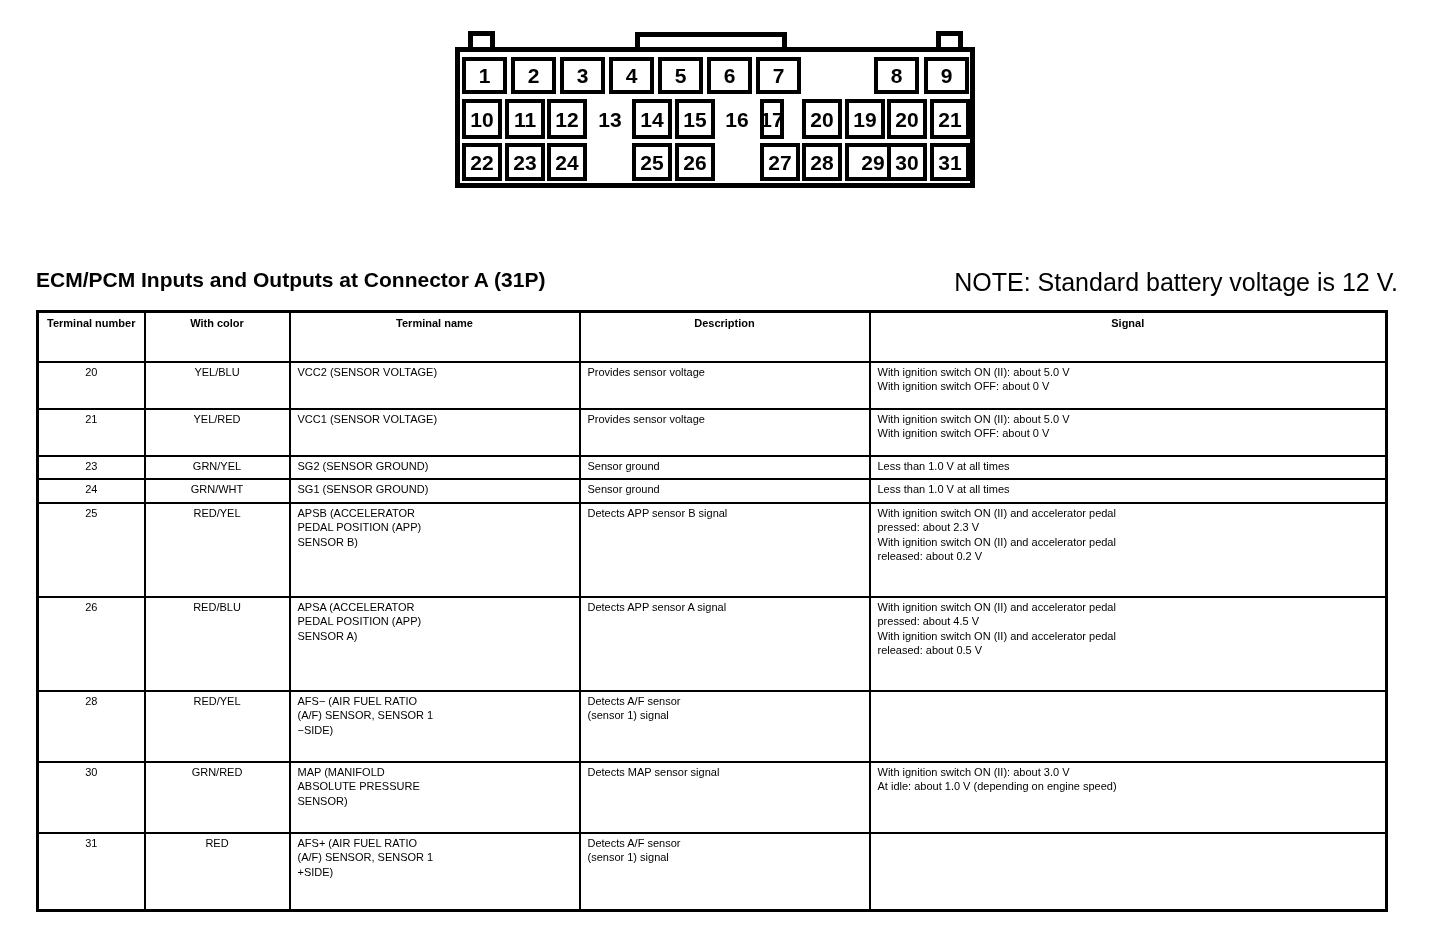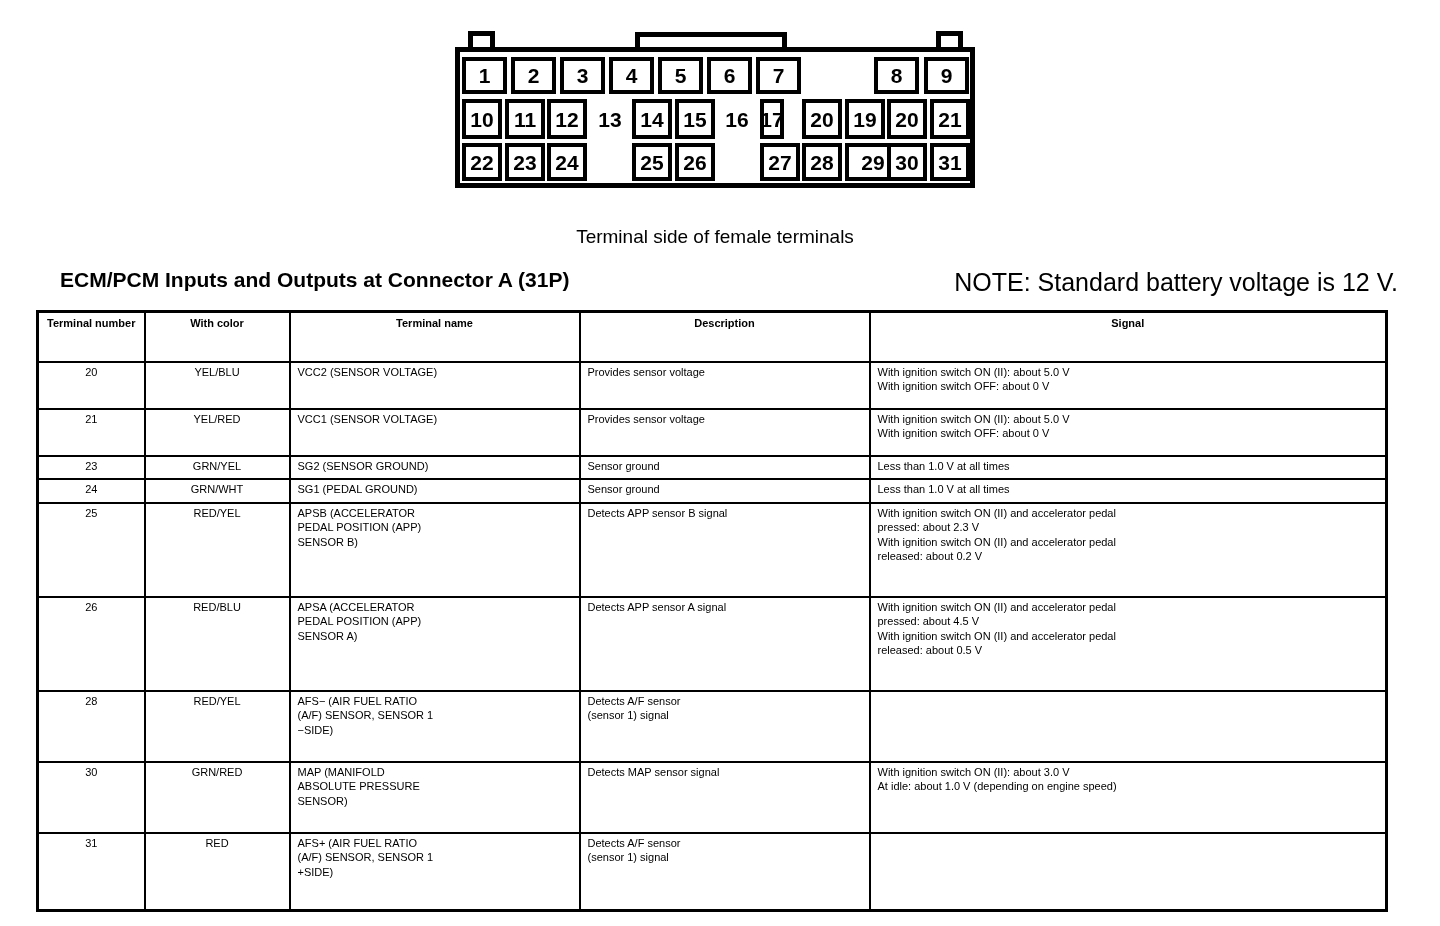--- a/index.html
+++ b/index.html
@@ -29,21 +29,21 @@
   }
   .pin.noborder { border:none; background:transparent; }
   .caption {
     position:absolute; left:455px; top:226px; width:520px;
     text-align:center; font-size:19px;
   }
 
   
   .title {
     position:absolute; left:36px; top:268px;
-    font-size:21px; font-weight:bold;margin-left:24px;
+    font-size:21px; font-weight:bold;
   }
   .note {
     position:absolute; right:42px; top:268px;
     font-size:25px; font-weight:normal;
   }
 
   
   table.io {
     position:absolute; left:36px; top:310px; width:1349px;
     border-collapse:collapse; table-layout:fixed;
@@ -95,21 +95,20 @@
     <div class="pin" style="left:505px;top:143px;width:40px;height:38px">23</div>
     <div class="pin" style="left:547px;top:143px;width:40px;height:38px">24</div>
     <div class="pin" style="left:632px;top:143px;width:40px;height:38px">25</div>
     <div class="pin" style="left:675px;top:143px;width:40px;height:38px">26</div>
     <div class="pin" style="left:760px;top:143px;width:40px;height:38px">27</div>
     <div class="pin" style="left:802px;top:143px;width:40px;height:38px">28</div>
     <div class="pin" style="left:845px;top:143px;width:56px;height:38px">29</div>
     <div class="pin" style="left:887px;top:143px;width:40px;height:38px">30</div>
     <div class="pin" style="left:930px;top:143px;width:40px;height:38px">31</div>
 
-    <div class="caption">Terminal side of female terminals</div>
   </div>
 
   <div class="title">ECM/PCM Inputs and Outputs at Connector A (31P)</div>
   <div class="note">NOTE: Standard battery voltage is 12 V.</div>
 
   <table class="io">
     <colgroup>
       <col style="width:107px">
         <col style="width:145px">
         <col style="width:290px">
@@ -145,21 +144,21 @@
       <tr style="height:23px">
         <td class="c-num">23</td>
         <td class="c-wire">GRN/YEL</td>
         <td>SG2 (SENSOR GROUND)</td>
         <td>Sensor ground</td>
         <td>Less than 1.0 V at all times</td>
       </tr>
       <tr style="height:24px">
         <td class="c-num">24</td>
         <td class="c-wire">GRN/WHT</td>
-        <td>SG1 (PEDAL GROUND)</td>
+        <td>SG1 (SENSOR GROUND)</td>
         <td>Sensor ground</td>
         <td>Less than 1.0 V at all times</td>
       </tr>
       <tr style="height:94px">
         <td class="c-num">25</td>
         <td class="c-wire">RED/YEL</td>
         <td>APSB (ACCELERATOR
 PEDAL POSITION (APP)
 SENSOR B)</td>
         <td>Detects APP sensor B signal</td>

